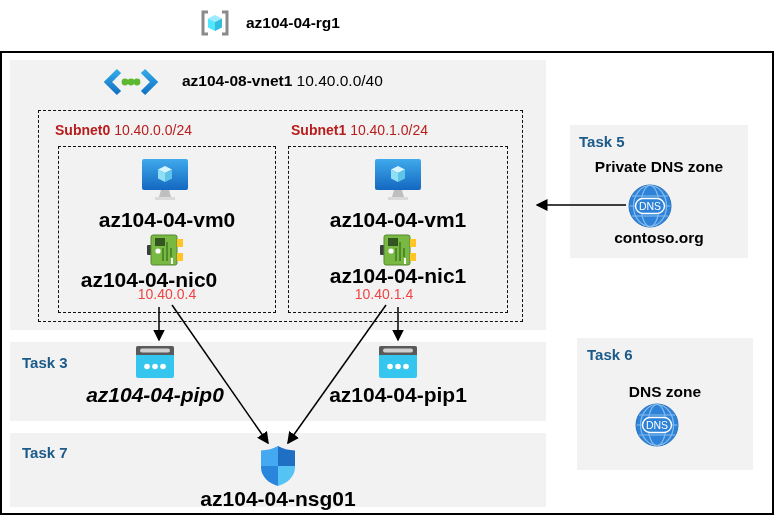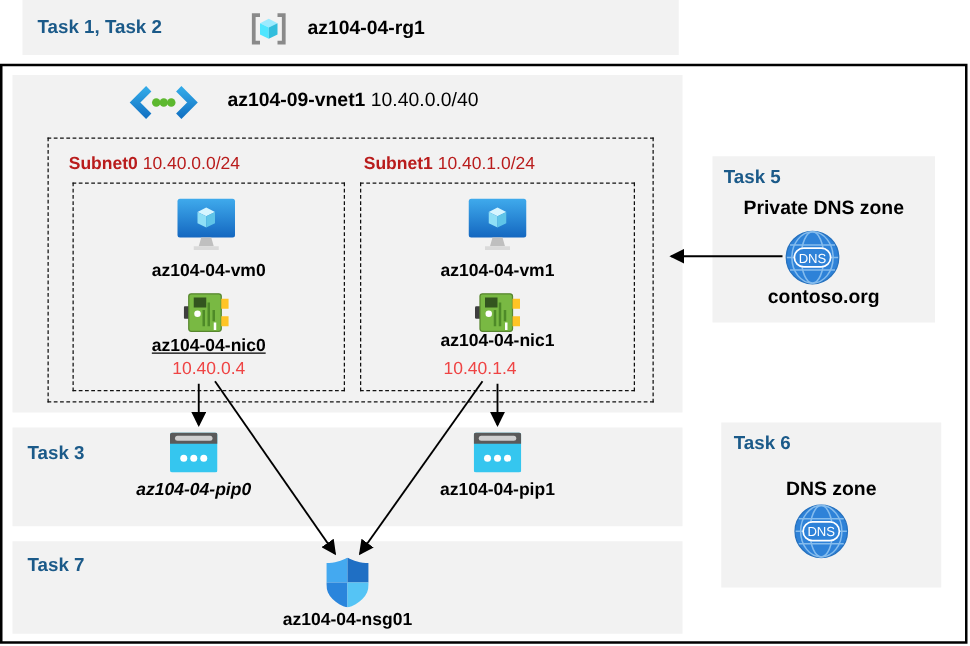--- a/index.html
+++ b/index.html
@@ -3,37 +3,34 @@
 <meta charset="utf-8">
 <style>
   html,body{margin:0;padding:0;background:#fff;}
   #stage{
     position:relative;width:776px;height:517px;background:#fff;overflow:hidden;
     font-family:"Liberation Sans", sans-serif;color:#000;
   }
   .abs{position:absolute;}
   .panel{background:#F2F2F2;}
   .task-label{font-weight:bold;font-size:15px;color:#1B5A89;}
-  .res-label{font-weight:bold;font-size:14px;color:#000;}
+  .res-label{font-weight:bold;font-size:21px;color:#000;}
   .sub-label{font-size:14px;color:#b91c1c;}
   .sub-label b{font-size:14px;}
   .ip-label{font-size:14px;color:#ef4444;}
   .center{text-align:center;}
   .outer-rect{border:2px solid #000;background:#fff;box-sizing:border-box;}
   .dashed{border:1.5px dashed #111;box-sizing:border-box;background:transparent;}
   svg{display:block;}
 </style>
 </head>
 <body>
 
 <div id="stage">
 
-  <div class="abs panel" style="left:18px;top:0;width:525px;height:44px;">
-    <div class="abs task-label" style="left:12px;top:13px;">Task 1, Task 2</div>
-  </div>
   <div class="abs" style="left:199px;top:9px;width:32px;height:28px;">
     <svg width="32" height="28" viewBox="0 0 32 28">
       <path d="M9 3 H4 V25 H9" fill="none" stroke="#8A8A8A" stroke-width="3"></path>
       <path d="M23 3 H28 V25 H23" fill="none" stroke="#8A8A8A" stroke-width="3"></path>
       <polygon points="16,6 23,9.5 16,13 9,9.5" fill="#9CEBFF"></polygon>
       <polygon points="9,9.5 16,13 16,22 9,18.5" fill="#50E6FF"></polygon>
       <polygon points="23,9.5 16,13 16,22 23,18.5" fill="#32BEDD"></polygon>
     </svg>
   </div>
   <div class="abs res-label" style="left:246px;top:14px;font-size:15.5px;">az104-04-rg1</div>
@@ -51,21 +48,21 @@
         </linearGradient>
       </defs>
       <path d="M17 3 L6 14 L17 25" fill="none" stroke="url(#chv)" stroke-width="6"></path>
       <path d="M41 3 L52 14 L41 25" fill="none" stroke="url(#chv)" stroke-width="6"></path>
       <circle cx="23" cy="14" r="3.4" fill="#5DB82F"></circle>
       <circle cx="29" cy="14" r="3.4" fill="#5DB82F"></circle>
       <circle cx="35" cy="14" r="3.4" fill="#5DB82F"></circle>
     </svg>
   </div>
   <div class="abs" style="left:182px;top:72px;font-size:15.5px;">
-    <span style="font-weight:bold;">az104-09-vnet1</span>
+    <span style="font-weight:bold;">az104-08-vnet1</span>
     <span>10.40.0.0/40</span>
   </div>
 
   <div class="abs dashed" style="left:38px;top:110px;width:485px;height:212px;"></div>
 
   <div class="abs sub-label" style="left:55px;top:122px;">
     <b>Subnet0</b>
     <span>10.40.0.0/24</span>
   </div>
   <div class="abs dashed" style="left:58px;top:146px;width:218px;height:167px;"></div>
@@ -95,21 +92,21 @@
       <rect x="8" y="5" width="10" height="8" fill="#33551F"></rect>
       <circle cx="11" cy="18" r="2.6" fill="#FFFFFF"></circle>
       <rect x="15" y="15" width="2" height="13" fill="#4E8A28"></rect>
       <rect x="19" y="9" width="2" height="19" fill="#4E8A28"></rect>
       <rect x="23" y="15" width="2" height="9" fill="#4E8A28"></rect>
       <rect x="24" y="25" width="2" height="6" fill="#FFFFFF"></rect>
       <rect x="30" y="6" width="6" height="8" fill="#FFC425"></rect>
       <rect x="30" y="20" width="6" height="8" fill="#FFC425"></rect>
     </svg>
   </div>
-  <div class="abs res-label center" style="left:58px;top:268px;width:218px;text-decoration:underline;">az104-04-nic0</div>
+  <div class="abs res-label center" style="left:40px;top:268px;width:218px;">az104-04-nic0</div>
   <div class="abs ip-label center" style="left:58px;top:286px;width:218px;">10.40.0.4</div>
 
   <div class="abs sub-label" style="left:291px;top:122px;">
     <b>Subnet1</b>
     <span>10.40.1.0/24</span>
   </div>
   <div class="abs dashed" style="left:288px;top:146px;width:220px;height:167px;"></div>
 
   <div class="abs" style="left:373px;top:157px;width:50px;height:46px;">
     <svg width="50" height="46" viewBox="0 0 50 46">

